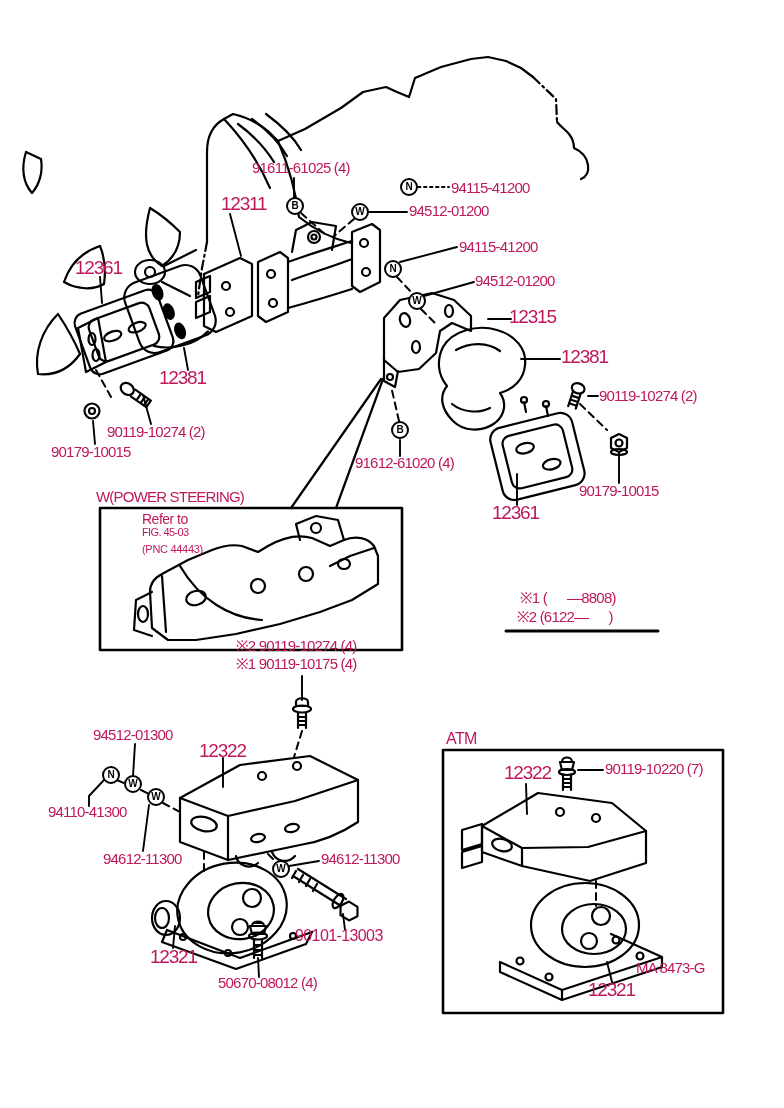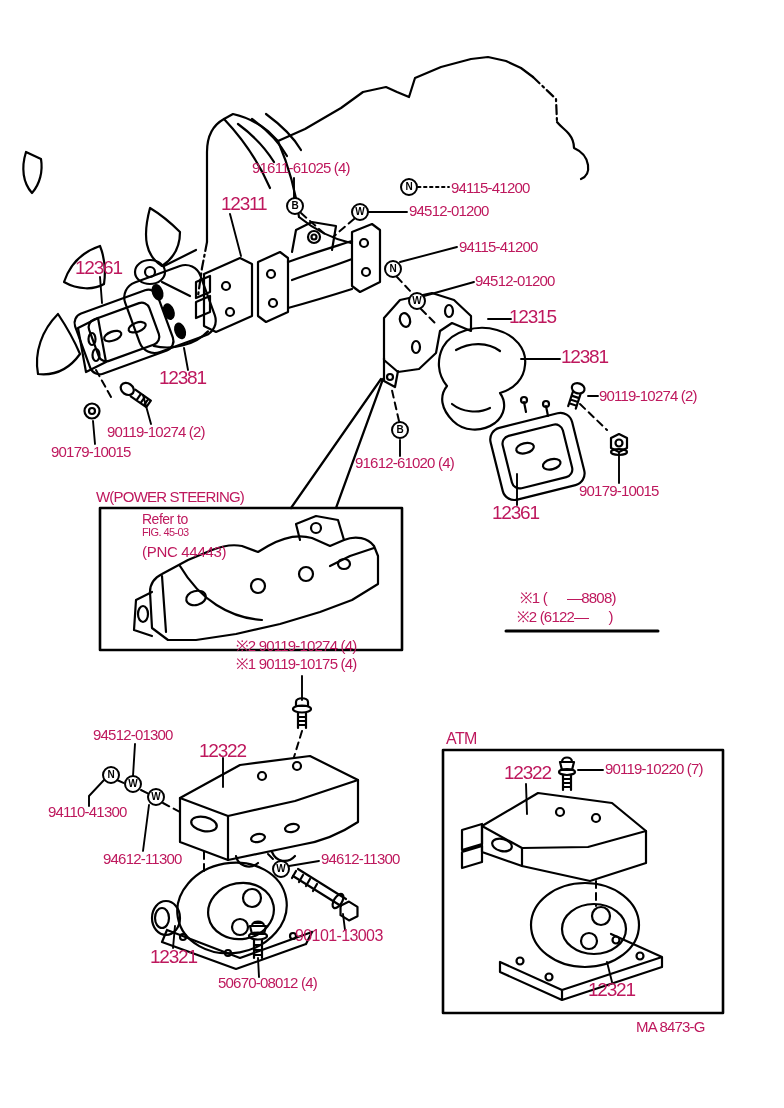--- a/index.html
+++ b/index.html
@@ -5,21 +5,21 @@
   html,body{margin:0;padding:0;background:#fff}
   .canvas{position:relative;width:784px;height:1108px;background:#ffffff;overflow:hidden;
           font-family:"Liberation Sans",sans-serif;color:#000}
   .art{position:absolute;left:0;top:0}
   .lbl{position:absolute;white-space:pre;font-weight:normal;color:#be185d;
        font-size:15px;letter-spacing:-0.8px;line-height:1.05}
   .lbl-big{font-size:19px;letter-spacing:-1.2px}
   .sz14{font-size:14px;letter-spacing:-0.5px}
   .sz16{font-size:16px;letter-spacing:-0.6px}
   .fig{font-size:11px;letter-spacing:-0.6px}
-  .pnc{font-size:15px;letter-spacing:-0.3px}
+  .pnc{font-size:11px;letter-spacing:-0.3px}
   .cmark{position:absolute;box-sizing:border-box;width:18px;height:18px;
          border:2.5px solid #000;border-radius:50%;font-weight:bold;font-size:10px;
          line-height:13px;text-align:center;color:#000;background:#fff}
 </style>
 </head>
 <body>
 
 <div class="canvas">
 
   <svg class="art" width="784" height="1108" viewBox="0 0 784 1108">
@@ -262,15 +262,15 @@
   <div class="lbl" style="left:321px;top:851px">94612-11300</div>
   <div class="lbl lbl-big" style="left:150px;top:947px">12321</div>
   <div class="lbl sz16" style="left:295px;top:928px">90101-13003</div>
   <div class="lbl" style="left:218px;top:975px">50670-08012 (4)</div>
 
   <div class="lbl sz16" style="left:446px;top:731px">ATM</div>
   <div class="lbl lbl-big" style="left:504px;top:763px">12322</div>
   <div class="lbl" style="left:605px;top:761px">90119-10220 (7)</div>
   <div class="lbl lbl-big" style="left:588px;top:980px">12321</div>
 
-  <div class="lbl" style="left:636px;top:1019px">MA 8473-G</div>
+  <div class="lbl" style="left:636px;top:960px">MA 8473-G</div>
 
 </div>
 
 </body></html>

